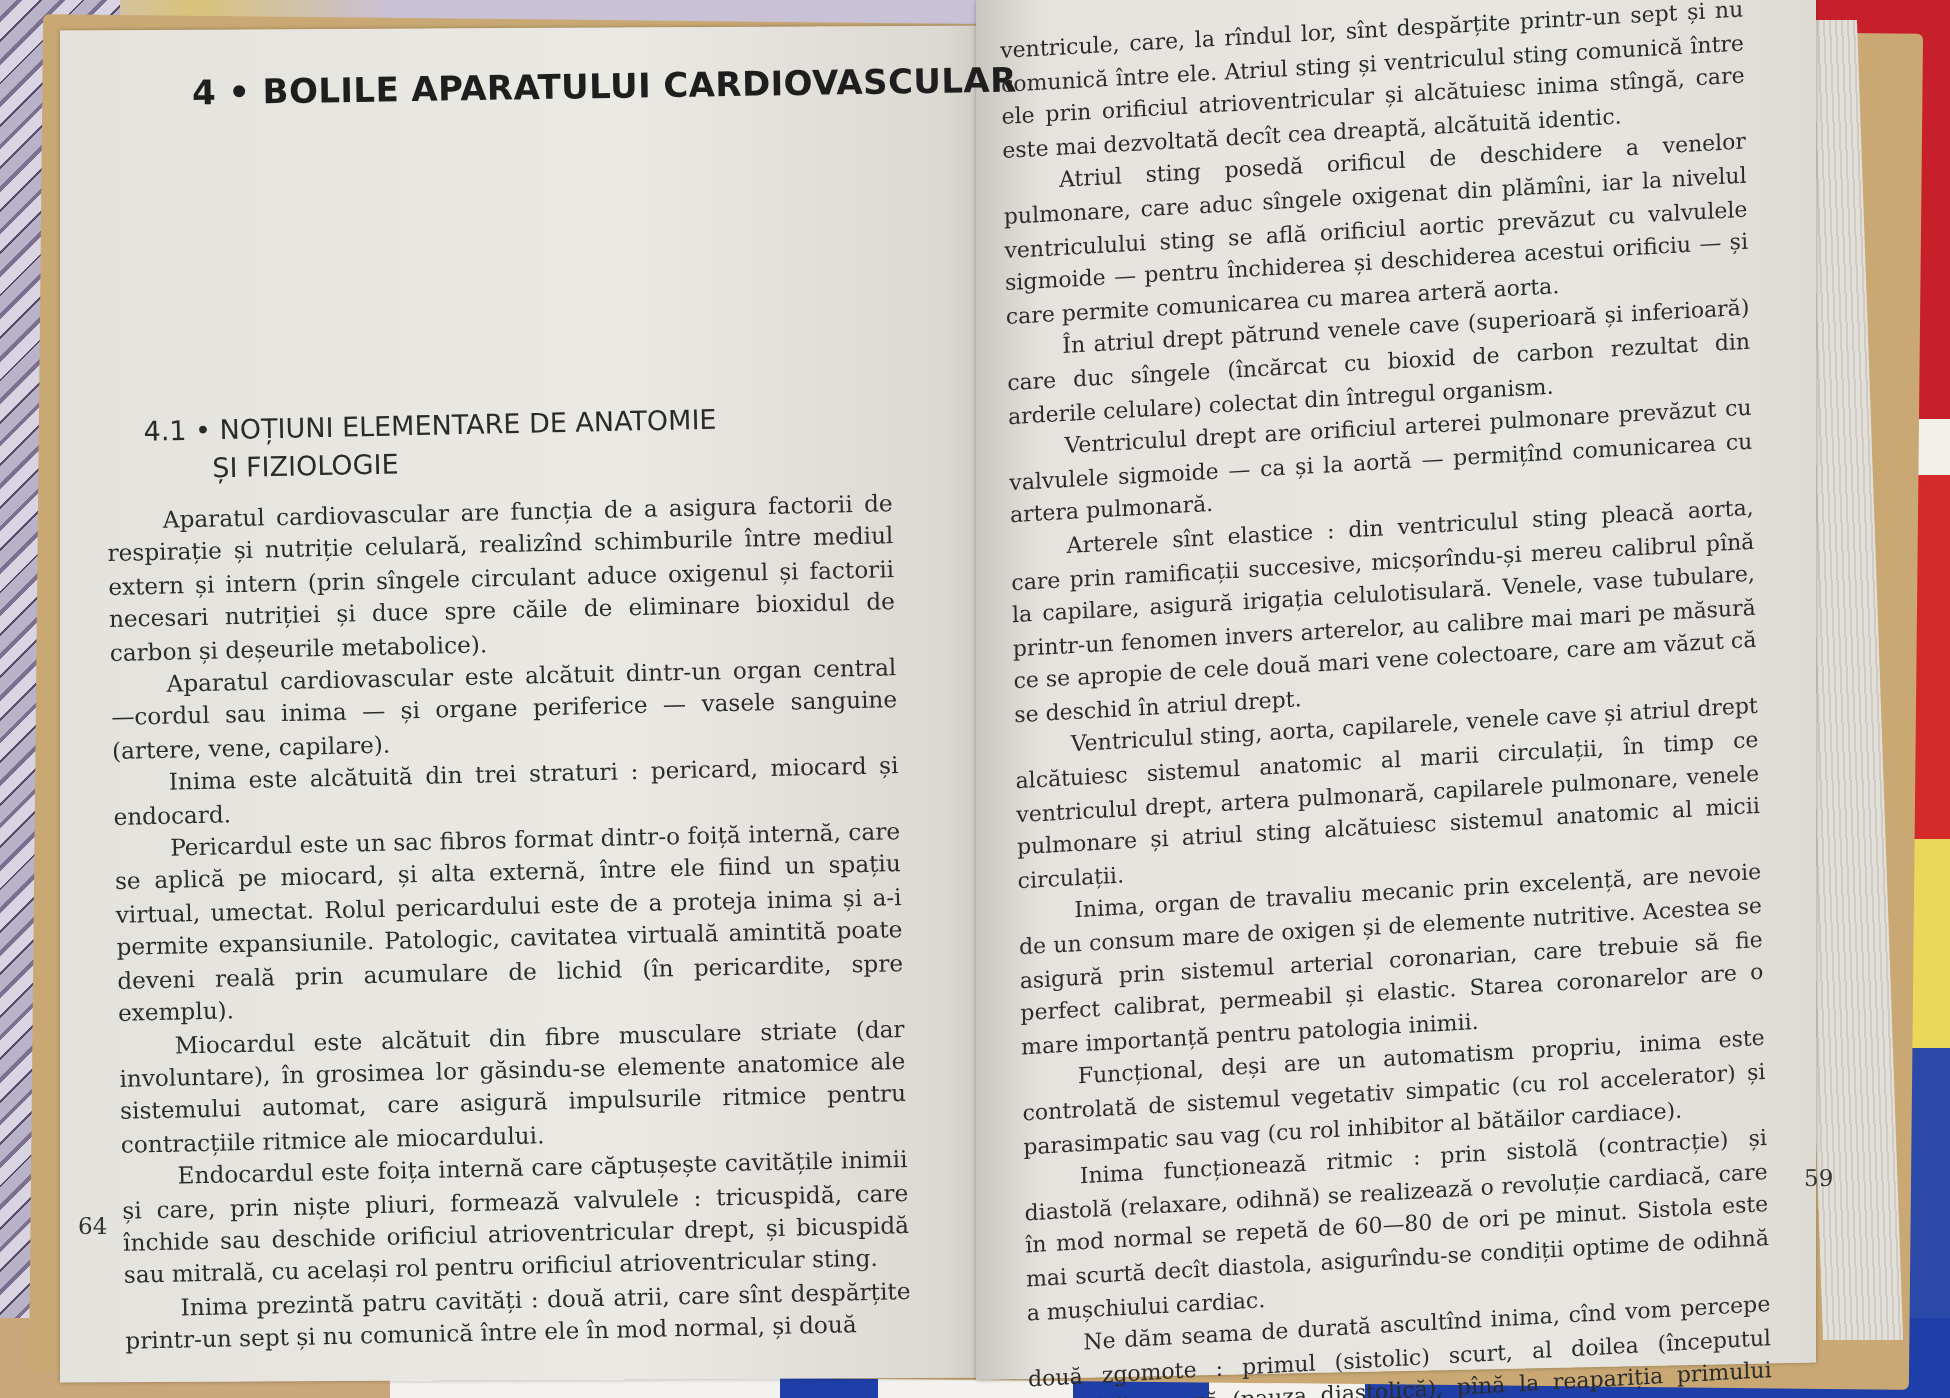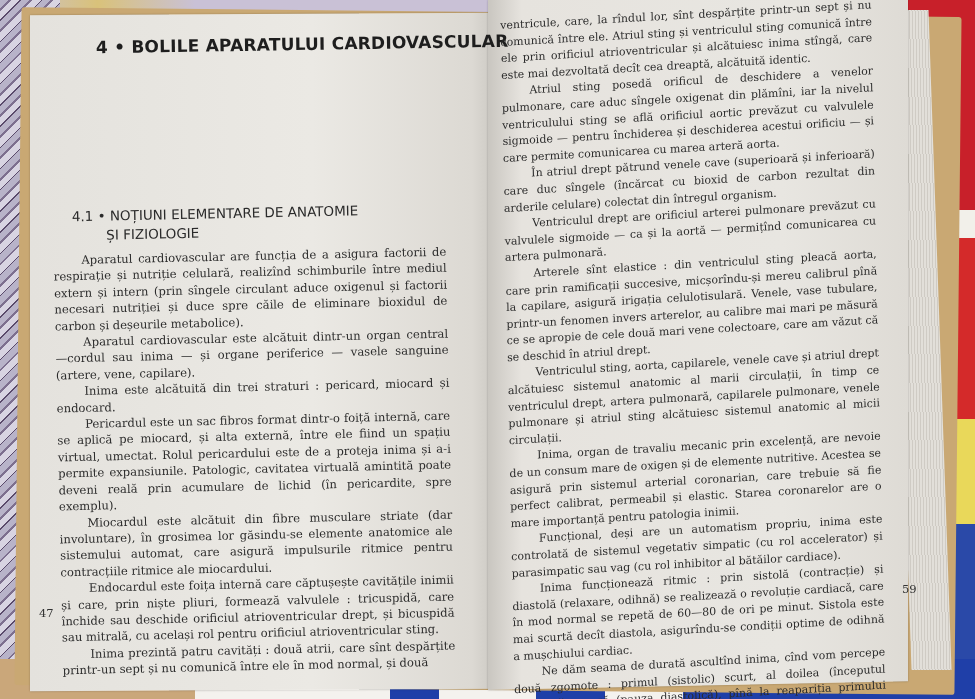--- a/index.html
+++ b/index.html
@@ -106,21 +106,21 @@
 <div class="text-block left-text">
   <p>Aparatul cardiovascular are funcția de a asigura factorii de respirație și nutriție celulară, realizînd schimburile între mediul extern și intern (prin sîngele circulant aduce oxigenul și factorii necesari nutriției și duce spre căile de eliminare bioxidul de carbon și deșeurile metabolice).</p>
   <p>Aparatul cardiovascular este alcătuit dintr-un organ central —cordul sau inima — și organe periferice — vasele sanguine (artere, vene, capilare).</p>
   <p>Inima este alcătuită din trei straturi : pericard, miocard și endocard.</p>
   <p>Pericardul este un sac fibros format dintr-o foiță internă, care se aplică pe miocard, și alta externă, între ele fiind un spațiu virtual, umectat. Rolul pericardului este de a proteja inima și a-i permite expansiunile. Patologic, cavitatea virtuală amintită poate deveni reală prin acumulare de lichid (în pericardite, spre exemplu).</p>
   <p>Miocardul este alcătuit din fibre musculare striate (dar involuntare), în grosimea lor găsindu-se elemente anatomice ale sistemului automat, care asigură impulsurile ritmice pentru contracțiile ritmice ale miocardului.</p>
   <p>Endocardul este foița internă care căptușește cavitățile inimii și care, prin niște pliuri, formează valvulele : tricuspidă, care închide sau deschide orificiul atrioventricular drept, și bicuspidă sau mitrală, cu același rol pentru orificiul atrioventricular sting.</p>
   <p>Inima prezintă patru cavități : două atrii, care sînt despărțite printr-un sept și nu comunică între ele în mod normal, și două</p>
 </div>
 
-<div class="page-num page-num-left">47</div>
+<div class="page-num page-num-left">64</div>
 
 <div class="text-block right-text">
   <p class="noindent">ventricule, care, la rîndul lor, sînt despărțite printr-un sept și nu comunică între ele. Atriul sting și ventriculul sting comunică între ele prin orificiul atrioventricular și alcătuiesc inima stîngă, care este mai dezvoltată decît cea dreaptă, alcătuită identic.</p>
   <p>Atriul sting posedă orificul de deschidere a venelor pulmonare, care aduc sîngele oxigenat din plămîni, iar la nivelul ventriculului sting se află orificiul aortic prevăzut cu valvulele sigmoide — pentru închiderea și deschiderea acestui orificiu — și care permite comunicarea cu marea arteră aorta.</p>
   <p>În atriul drept pătrund venele cave (superioară și inferioară) care duc sîngele (încărcat cu bioxid de carbon rezultat din arderile celulare) colectat din întregul organism.</p>
   <p>Ventriculul drept are orificiul arterei pulmonare prevăzut cu valvulele sigmoide — ca și la aortă — permițînd comunicarea cu artera pulmonară.</p>
   <p>Arterele sînt elastice : din ventriculul sting pleacă aorta, care prin ramificații succesive, micșorîndu-și mereu calibrul pînă la capilare, asigură irigația celulotisulară. Venele, vase tubulare, printr-un fenomen invers arterelor, au calibre mai mari pe măsură ce se apropie de cele două mari vene colectoare, care am văzut că se deschid în atriul drept.</p>
   <p>Ventriculul sting, aorta, capilarele, venele cave și atriul drept alcătuiesc sistemul anatomic al marii circulații, în timp ce ventriculul drept, artera pulmonară, capilarele pulmonare, venele pulmonare și atriul sting alcătuiesc sistemul anatomic al micii circulații.</p>
   <p>Inima, organ de travaliu mecanic prin excelență, are nevoie de un consum mare de oxigen și de elemente nutritive. Acestea se asigură prin sistemul arterial coronarian, care trebuie să fie perfect calibrat, permeabil și elastic. Starea coronarelor are o mare importanță pentru patologia inimii.</p>
   <p>Funcțional, deși are un automatism propriu, inima este controlată de sistemul vegetativ simpatic (cu rol accelerator) și parasimpatic sau vag (cu rol inhibitor al bătăilor cardiace).</p>

